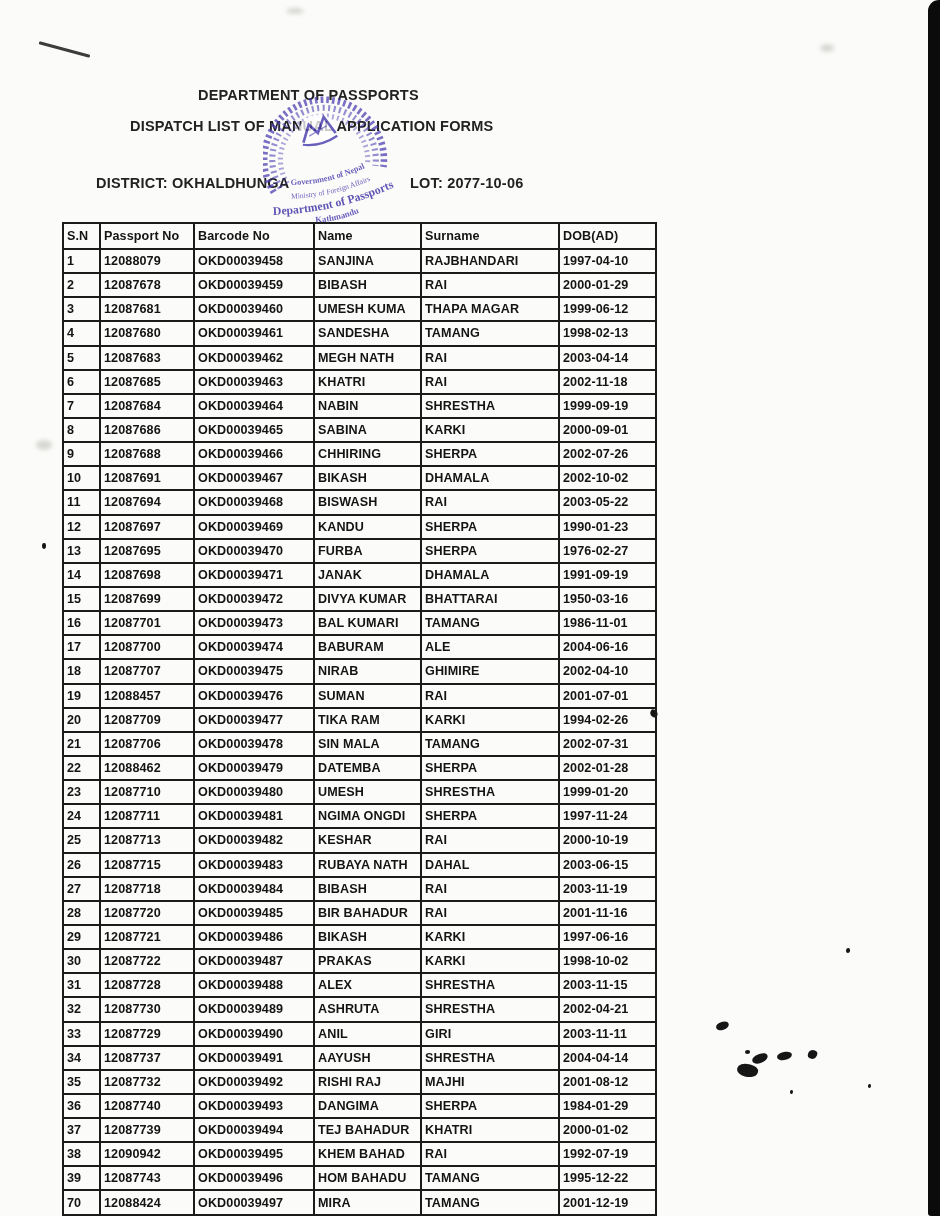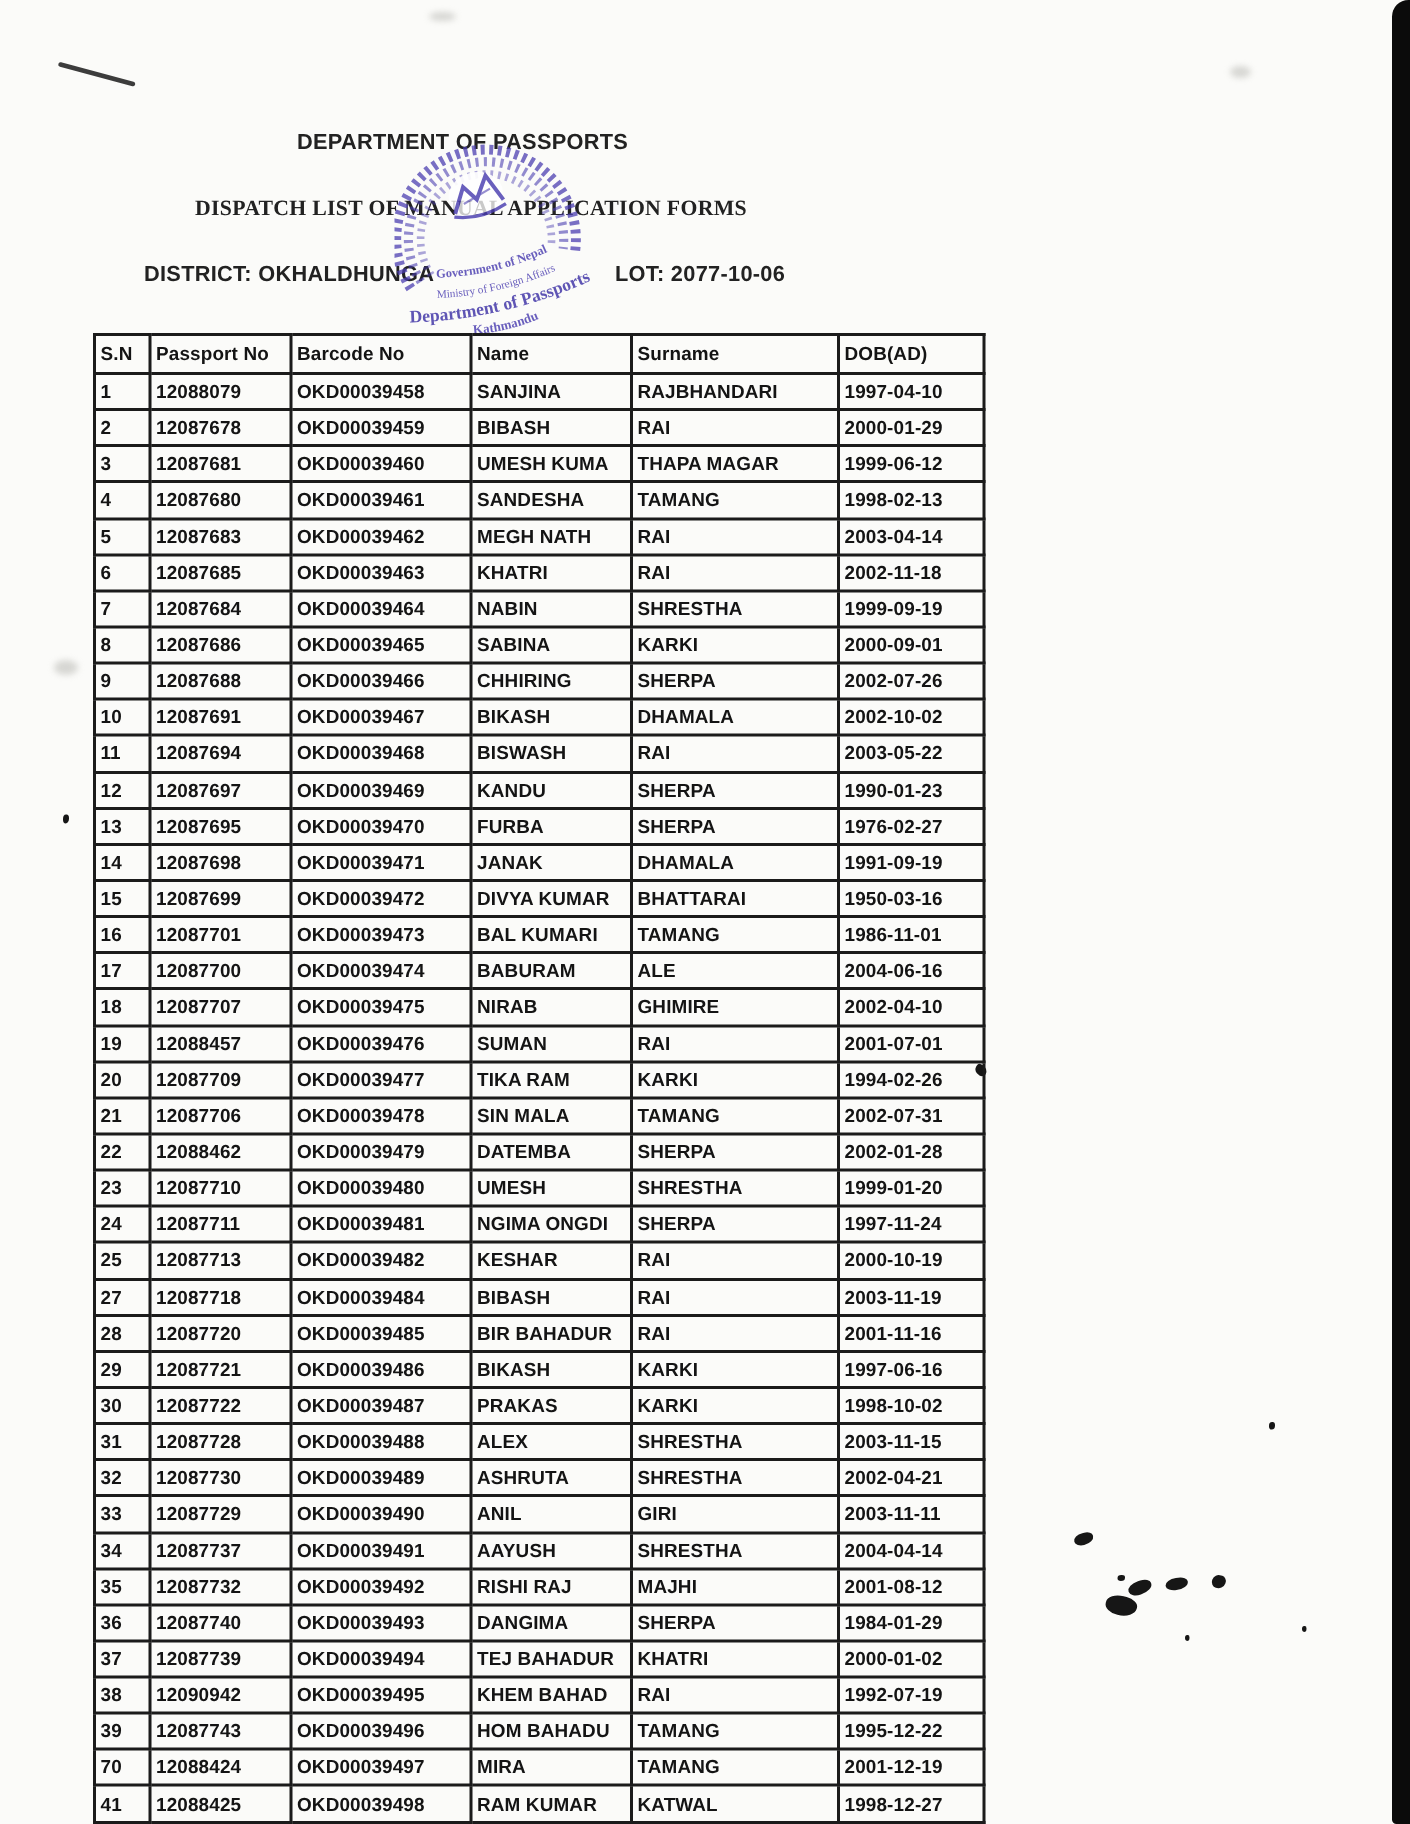--- a/index.html
+++ b/index.html
@@ -4,21 +4,21 @@
 <style>
   html,body{margin:0;padding:0;}
   body{
     width:940px;height:1216px;position:relative;overflow:hidden;
     background:#fbfbf9;
     font-family:"Liberation Sans", sans-serif;
     color:#1c1c1c;
   }
   .hdr{position:absolute;font-weight:600;letter-spacing:.2px;font-size:14.5px;color:#222;white-space:nowrap;}
   #doc-title{left:198px;top:87px;}
-  #doc-subtitle{left:130px;top:131px;font-family:Liberation Serif, serif;}
+  #doc-subtitle{left:130px;top:118px;}
   #district{left:96px;top:175px;}
   #lot{left:362px;top:175px;margin-left:48px;}
 
   
   .scan-edge{position:absolute;right:0;top:0;width:12px;height:1216px;background:#0b0b0b;border-top-left-radius:11px;border-bottom-left-radius:3px;}
 
   
   .stamp{position:absolute;left:263px;top:92px;width:134px;height:134px;opacity:.82;}
 
   
@@ -326,20 +326,28 @@
       </tr>
       <tr>
         <td class="c0">25</td>
         <td class="c1">12087713</td>
         <td class="c2">OKD00039482</td>
         <td class="c3">KESHAR</td>
         <td class="c4">RAI</td>
         <td class="c5">2000-10-19</td>
       </tr>
       <tr>
+        <td class="c0">26</td>
+        <td class="c1">12087715</td>
+        <td class="c2">OKD00039483</td>
+        <td class="c3">RUBAYA NATH</td>
+        <td class="c4">DAHAL</td>
+        <td class="c5">2003-06-15</td>
+      </tr>
+      <tr>
         <td class="c0">27</td>
         <td class="c1">12087718</td>
         <td class="c2">OKD00039484</td>
         <td class="c3">BIBASH</td>
         <td class="c4">RAI</td>
         <td class="c5">2003-11-19</td>
       </tr>
       <tr>
         <td class="c0">28</td>
         <td class="c1">12087720</td>

